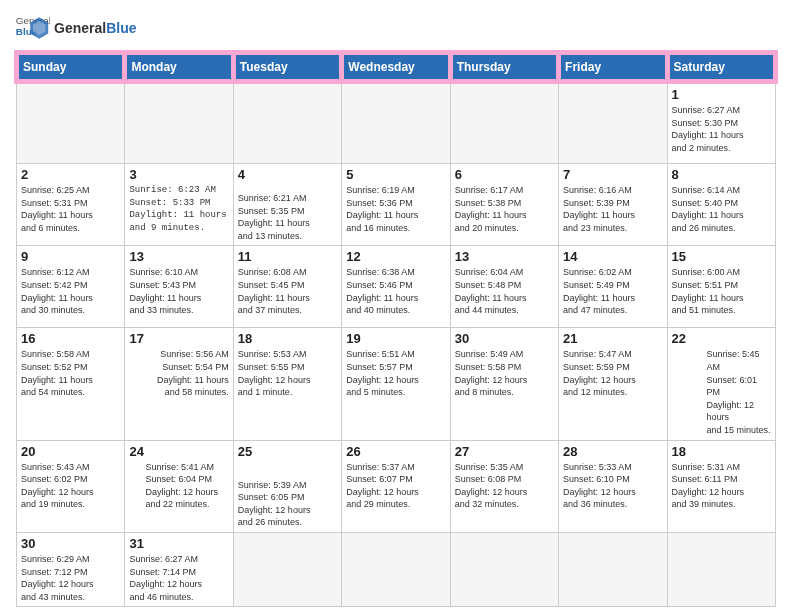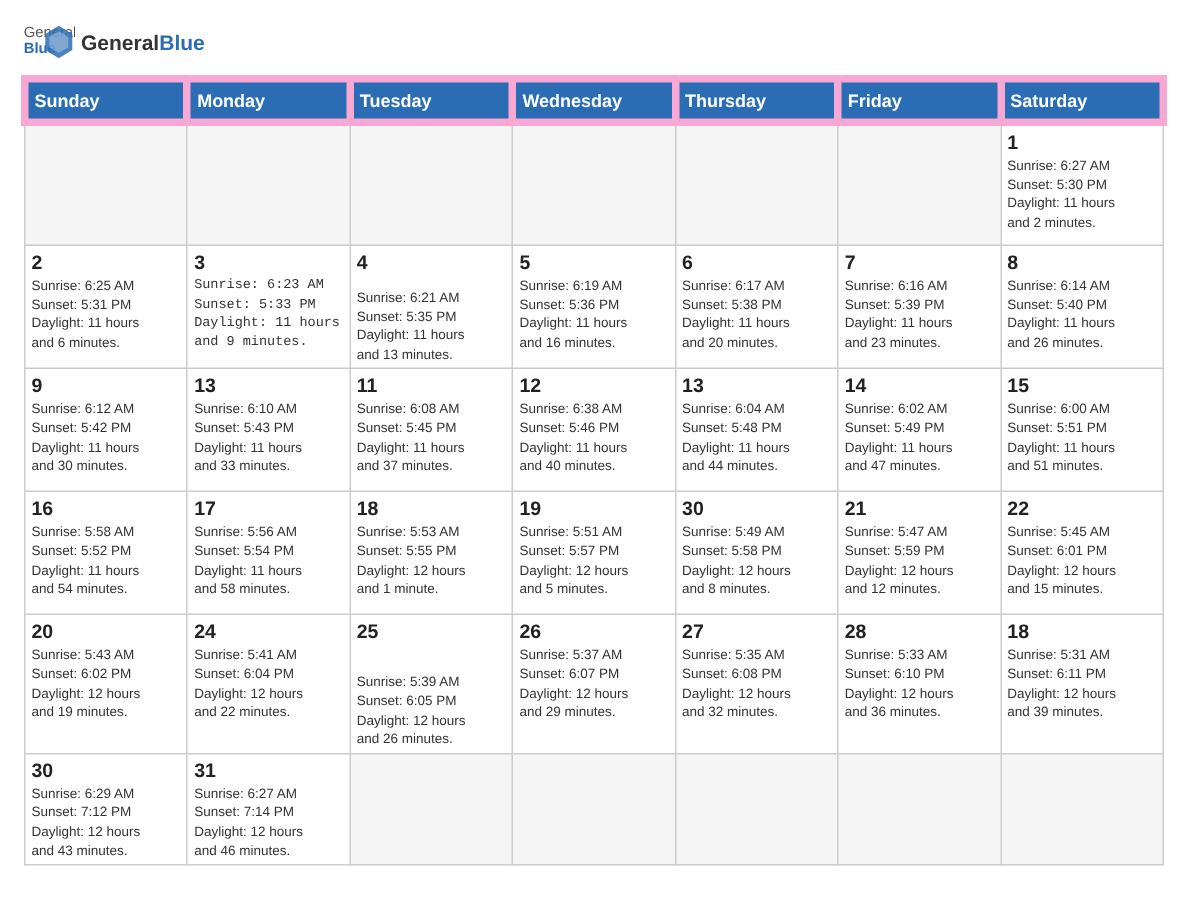--- a/index.html
+++ b/index.html
@@ -244,21 +244,21 @@
         <tr>
           <td>
             <span class="day-num">16</span>
             <div class="day-info" style="white-space: pre-line;">Sunrise: 5:58 AM
 Sunset: 5:52 PM
 Daylight: 11 hours
 and 54 minutes.</div>
           </td>
           <td>
             <span class="day-num">17</span>
-            <div class="day-info" style="white-space: pre-line;">Sunrise: 5:56 AM
+            <div class="day-info" style="white-space: pre-line; text-align: right;">Sunrise: 5:56 AM
 Sunset: 5:54 PM
 Daylight: 11 hours
 and 58 minutes.</div>
           </td>
           <td>
             <span class="day-num">18</span>
             <div class="day-info" style="white-space: pre-line;">Sunrise: 5:53 AM
 Sunset: 5:55 PM
 Daylight: 12 hours
 and 1 minute.</div>
@@ -279,37 +279,37 @@
           </td>
           <td>
             <span class="day-num">21</span>
             <div class="day-info" style="white-space: pre-line;">Sunrise: 5:47 AM
 Sunset: 5:59 PM
 Daylight: 12 hours
 and 12 minutes.</div>
           </td>
           <td>
             <span class="day-num">22</span>
-            <div class="day-info" style="white-space: pre-line;">Sunrise: 5:45 AM
+            <div class="day-info" style="white-space: pre-line; margin-left: 35px;">Sunrise: 5:45 AM
 Sunset: 6:01 PM
 Daylight: 12 hours
 and 15 minutes.</div>
           </td>
         </tr>
         <tr>
           <td>
             <span class="day-num">20</span>
             <div class="day-info" style="white-space: pre-line;">Sunrise: 5:43 AM
 Sunset: 6:02 PM
 Daylight: 12 hours
 and 19 minutes.</div>
           </td>
           <td>
             <span class="day-num">24</span>
-            <div class="day-info" style="white-space: pre-line;">Sunrise: 5:41 AM
+            <div class="day-info" style="white-space: pre-line; margin-left: 16px;">Sunrise: 5:41 AM
 Sunset: 6:04 PM
 Daylight: 12 hours
 and 22 minutes.</div>
           </td>
           <td>
             <span class="day-num">25</span>
             <div class="day-info" style="white-space: pre-line; margin-top: 20px;">Sunrise: 5:39 AM
 Sunset: 6:05 PM
 Daylight: 12 hours
 and 26 minutes.</div>

